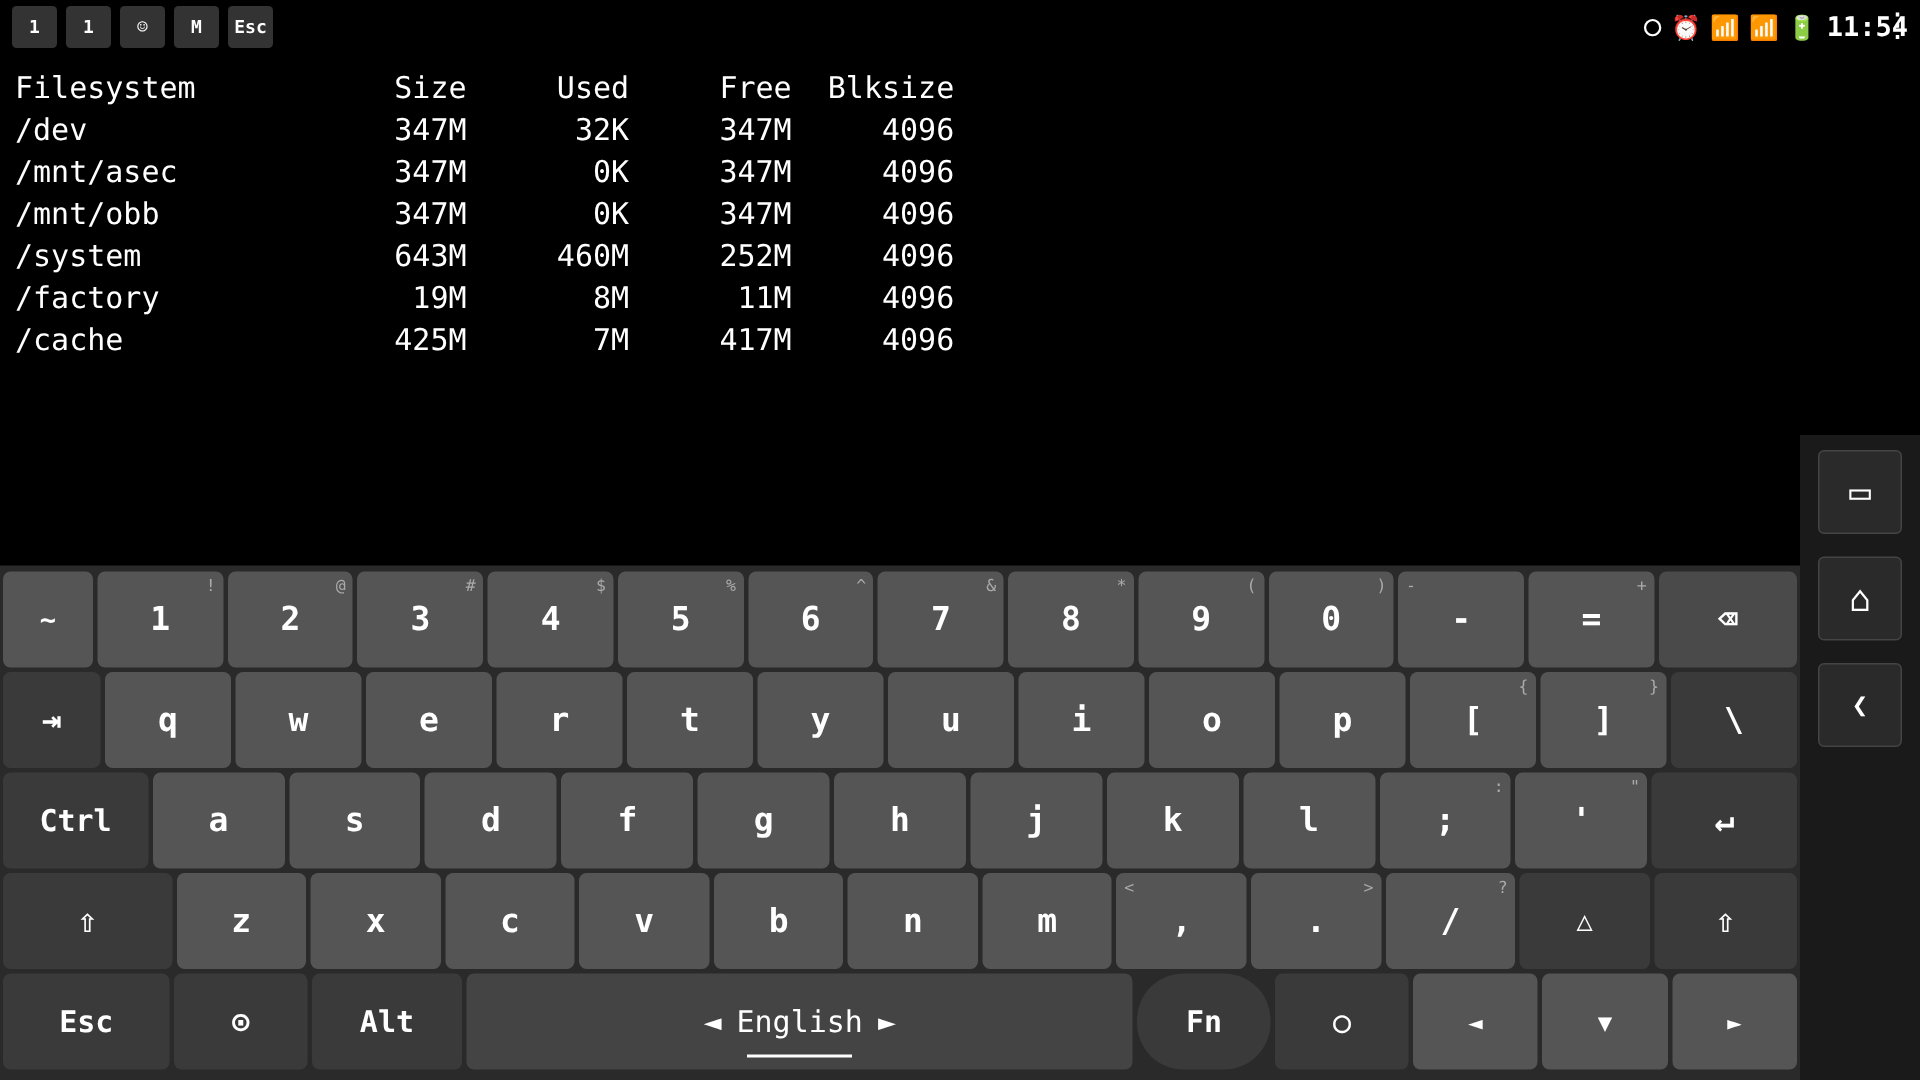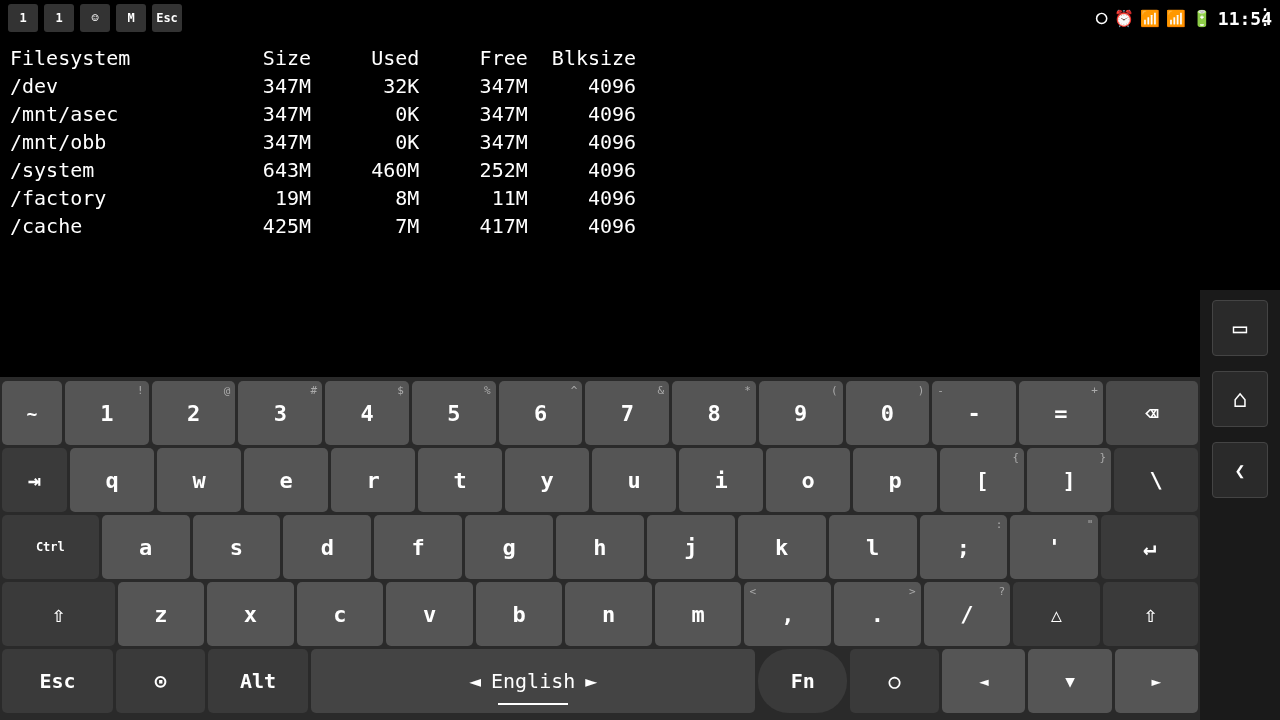--- a/index.html
+++ b/index.html
@@ -121,21 +121,21 @@
       left: 5px;
       font-size: 11px;
       color: #aaa;
       font-weight: normal;
     }
     .backspace-key {
       background: #4a4a4a;
     }
     .special-key {
       background: #3a3a3a;
-      font-size: 12px;
+      font-size: 20px;
     }
     .tilde-key {
       background: #555;
       font-size: 18px;
       max-width: 60px;
       min-width: 60px;
       flex: 0.6;
     }
     .bottom-row {
       display: flex;

